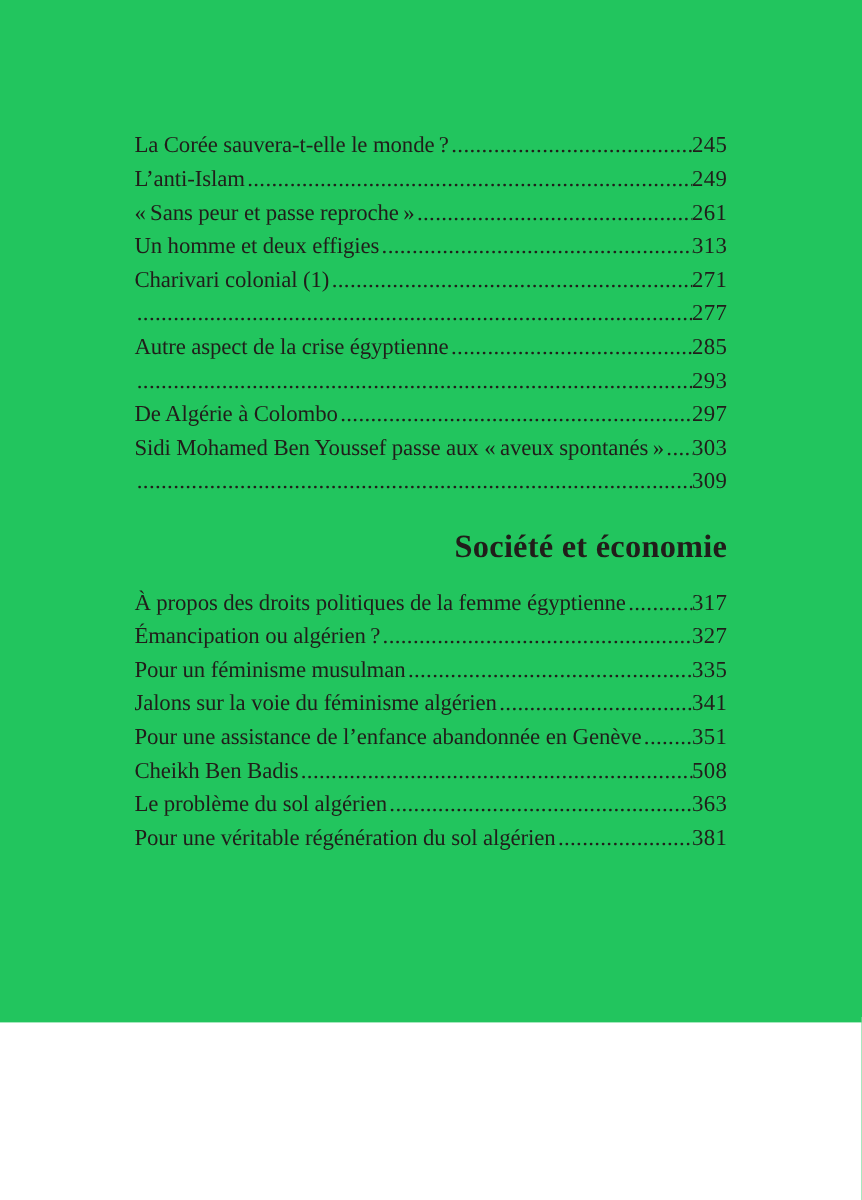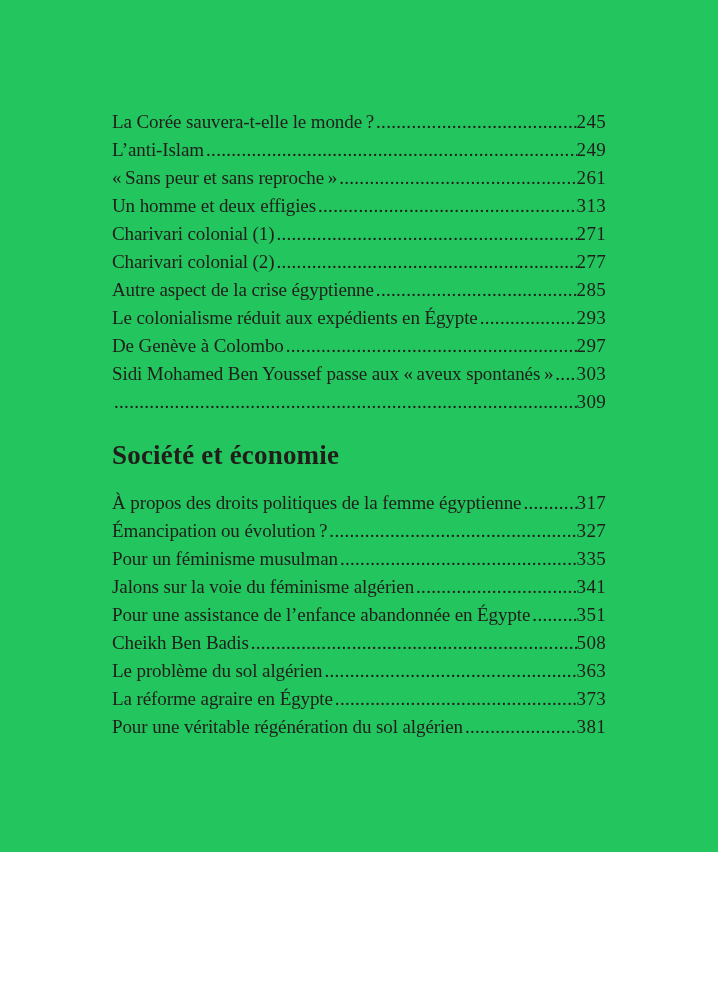--- a/index.html
+++ b/index.html
@@ -21,21 +21,21 @@
     padding-left:2px;
   }
   .toc-leader::after{
     content:"..................................................................................................................................................................";
     letter-spacing:0.3px;
   }
   .toc-page{flex:0 0 auto;letter-spacing:0.3px;}
   .section-heading{
     margin:21px 0 16px 0;
     font-size:27px;line-height:36px;font-weight:bold;
-    text-align:left;letter-spacing:0.2px;
+    text-align:right;letter-spacing:0.2px;
   }
   .folio{
     position:absolute;left:612px;top:902px;
     font-size:24px;font-weight:bold;letter-spacing:0.5px;
   }
 </style>
 </head>
 <body>
 
 <div class="page">
@@ -46,51 +46,49 @@
           <span class="toc-title">La Corée sauvera-t-elle le monde ?</span>
           <span class="toc-leader"></span>
           <span class="toc-page">245</span>
         </div>
       <div class="toc-row">
           <span class="toc-title">L’anti-Islam</span>
           <span class="toc-leader"></span>
           <span class="toc-page">249</span>
         </div>
       <div class="toc-row">
-          <span class="toc-title">« Sans peur et sans reproche »</span>
+          <span class="toc-title">« Sans peur et passe reproche »</span>
           <span class="toc-leader"></span>
           <span class="toc-page">261</span>
         </div>
       <div class="toc-row">
           <span class="toc-title">Un homme et deux effigies</span>
           <span class="toc-leader"></span>
           <span class="toc-page">313</span>
         </div>
       <div class="toc-row">
           <span class="toc-title">Charivari colonial (1)</span>
           <span class="toc-leader"></span>
           <span class="toc-page">271</span>
         </div>
       <div class="toc-row">
-          <span class="toc-title">Charivari colonial (2)</span>
           <span class="toc-leader"></span>
           <span class="toc-page">277</span>
         </div>
       <div class="toc-row">
           <span class="toc-title">Autre aspect de la crise égyptienne</span>
           <span class="toc-leader"></span>
           <span class="toc-page">285</span>
         </div>
       <div class="toc-row">
-          <span class="toc-title">Le colonialisme réduit aux expédients en Égypte</span>
           <span class="toc-leader"></span>
           <span class="toc-page">293</span>
         </div>
       <div class="toc-row">
-          <span class="toc-title">De Genève à Colombo</span>
+          <span class="toc-title">De Algérie à Colombo</span>
           <span class="toc-leader"></span>
           <span class="toc-page">297</span>
         </div>
       <div class="toc-row">
           <span class="toc-title">Sidi Mohamed Ben Youssef passe aux « aveux spontanés »</span>
           <span class="toc-leader"></span>
           <span class="toc-page">303</span>
         </div>
       <div class="toc-row">
           <span class="toc-leader"></span>
@@ -100,55 +98,50 @@
 
     <h2 class="section-heading">Société et économie</h2>
 
     <section>
       <div class="toc-row">
           <span class="toc-title">À propos des droits politiques de la femme égyptienne</span>
           <span class="toc-leader"></span>
           <span class="toc-page">317</span>
         </div>
       <div class="toc-row">
-          <span class="toc-title">Émancipation ou évolution ?</span>
+          <span class="toc-title">Émancipation ou algérien ?</span>
           <span class="toc-leader"></span>
           <span class="toc-page">327</span>
         </div>
       <div class="toc-row">
           <span class="toc-title">Pour un féminisme musulman</span>
           <span class="toc-leader"></span>
           <span class="toc-page">335</span>
         </div>
       <div class="toc-row">
           <span class="toc-title">Jalons sur la voie du féminisme algérien</span>
           <span class="toc-leader"></span>
           <span class="toc-page">341</span>
         </div>
       <div class="toc-row">
-          <span class="toc-title">Pour une assistance de l’enfance abandonnée en Égypte</span>
+          <span class="toc-title">Pour une assistance de l’enfance abandonnée en Genève</span>
           <span class="toc-leader"></span>
           <span class="toc-page">351</span>
         </div>
       <div class="toc-row">
           <span class="toc-title">Cheikh Ben Badis</span>
           <span class="toc-leader"></span>
           <span class="toc-page">508</span>
         </div>
       <div class="toc-row">
           <span class="toc-title">Le problème du sol algérien</span>
           <span class="toc-leader"></span>
           <span class="toc-page">363</span>
         </div>
       <div class="toc-row">
-          <span class="toc-title">La réforme agraire en Égypte</span>
-          <span class="toc-leader"></span>
-          <span class="toc-page">373</span>
-        </div>
-      <div class="toc-row">
           <span class="toc-title">Pour une véritable régénération du sol algérien</span>
           <span class="toc-leader"></span>
           <span class="toc-page">381</span>
         </div>
     </section>
 
   </div>
 
   <div class="folio">403</div>
 </div>

